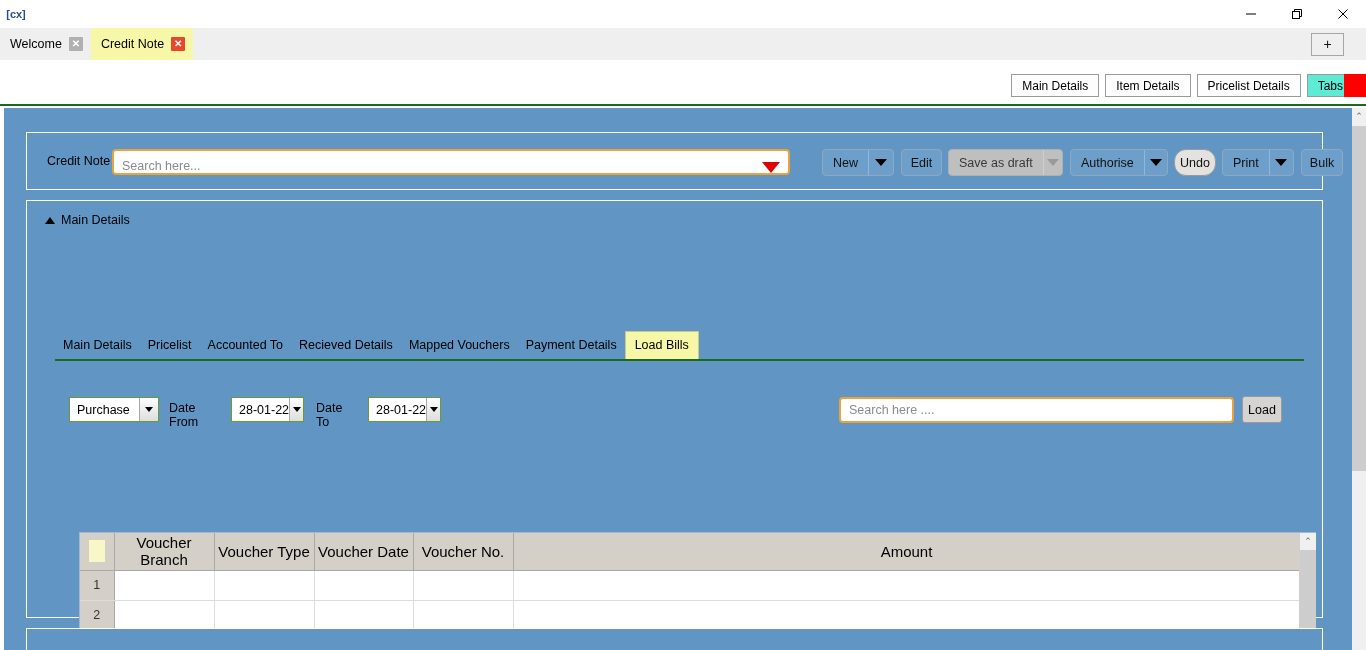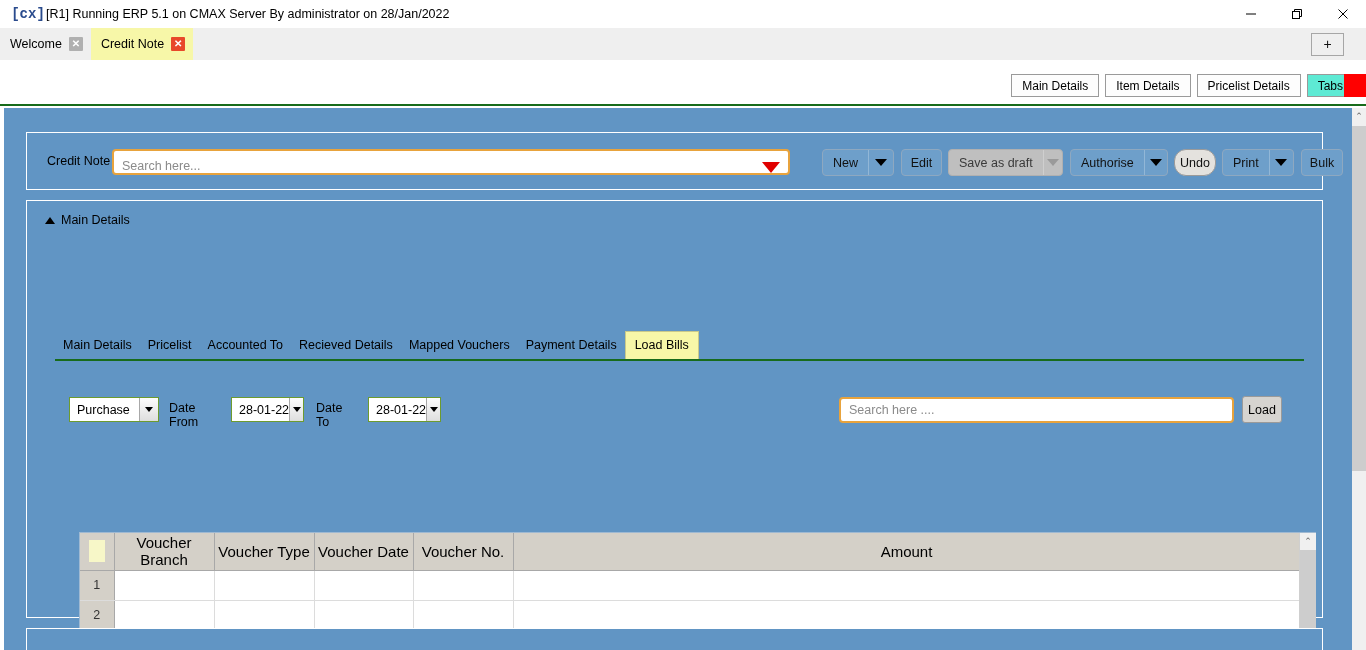--- a/index.html
+++ b/index.html
@@ -19,28 +19,28 @@
   .titlebar {
     position: absolute;
     left: 0; top: 0;
     width: 1366px; height: 28px;
     background: #ffffff;
     display: flex;
     align-items: center;
   }
   .app-icon {
     width: 16px; height: 14px;
-    margin-left: 20px;
+    margin-left: 8px;
     color: #2a4b8d;
-    font-size: 14px;
+    font-size: 11px;
     font-weight: bold;
     display: flex;
     align-items: center;
     justify-content: center;
-    font-family: Liberation Mono, monospace;
+    font-family: Liberation Sans, sans-serif;
   }
   .title-text {
     margin-left: 10px;
     font-size: 12.5px;
     color: #000;
     white-space: nowrap;
   }
   .win-controls {
     margin-left: auto;
     display: flex;
@@ -424,21 +424,20 @@
   #bottom-panel {
     left: 22px; top: 520px;
     width: 1297px; height: 130px;
   }
 </style>
 </head>
 <body>
 
 <div class="titlebar">
   <div class="app-icon">[cx]</div>
-  <div class="title-text">[R1] Running ERP 5.1 on CMAX Server By administrator on 28/Jan/2022</div>
   <div class="win-controls">
     <div class="win-btn">
       <svg width="12" height="12" viewBox="0 0 12 12">
           <line x1="1" y1="6" x2="11" y2="6" stroke="#000" stroke-width="1"></line>
         </svg>
     </div>
     <div class="win-btn">
       <svg width="12" height="12" viewBox="0 0 12 12">
         <rect x="1.5" y="3.5" width="7" height="7" fill="none" stroke="#000" stroke-width="1"></rect>
         <polyline points="3.5,3.5 3.5,1.5 10.5,1.5 10.5,8.5 8.5,8.5" fill="none" stroke="#000" stroke-width="1"></polyline>

